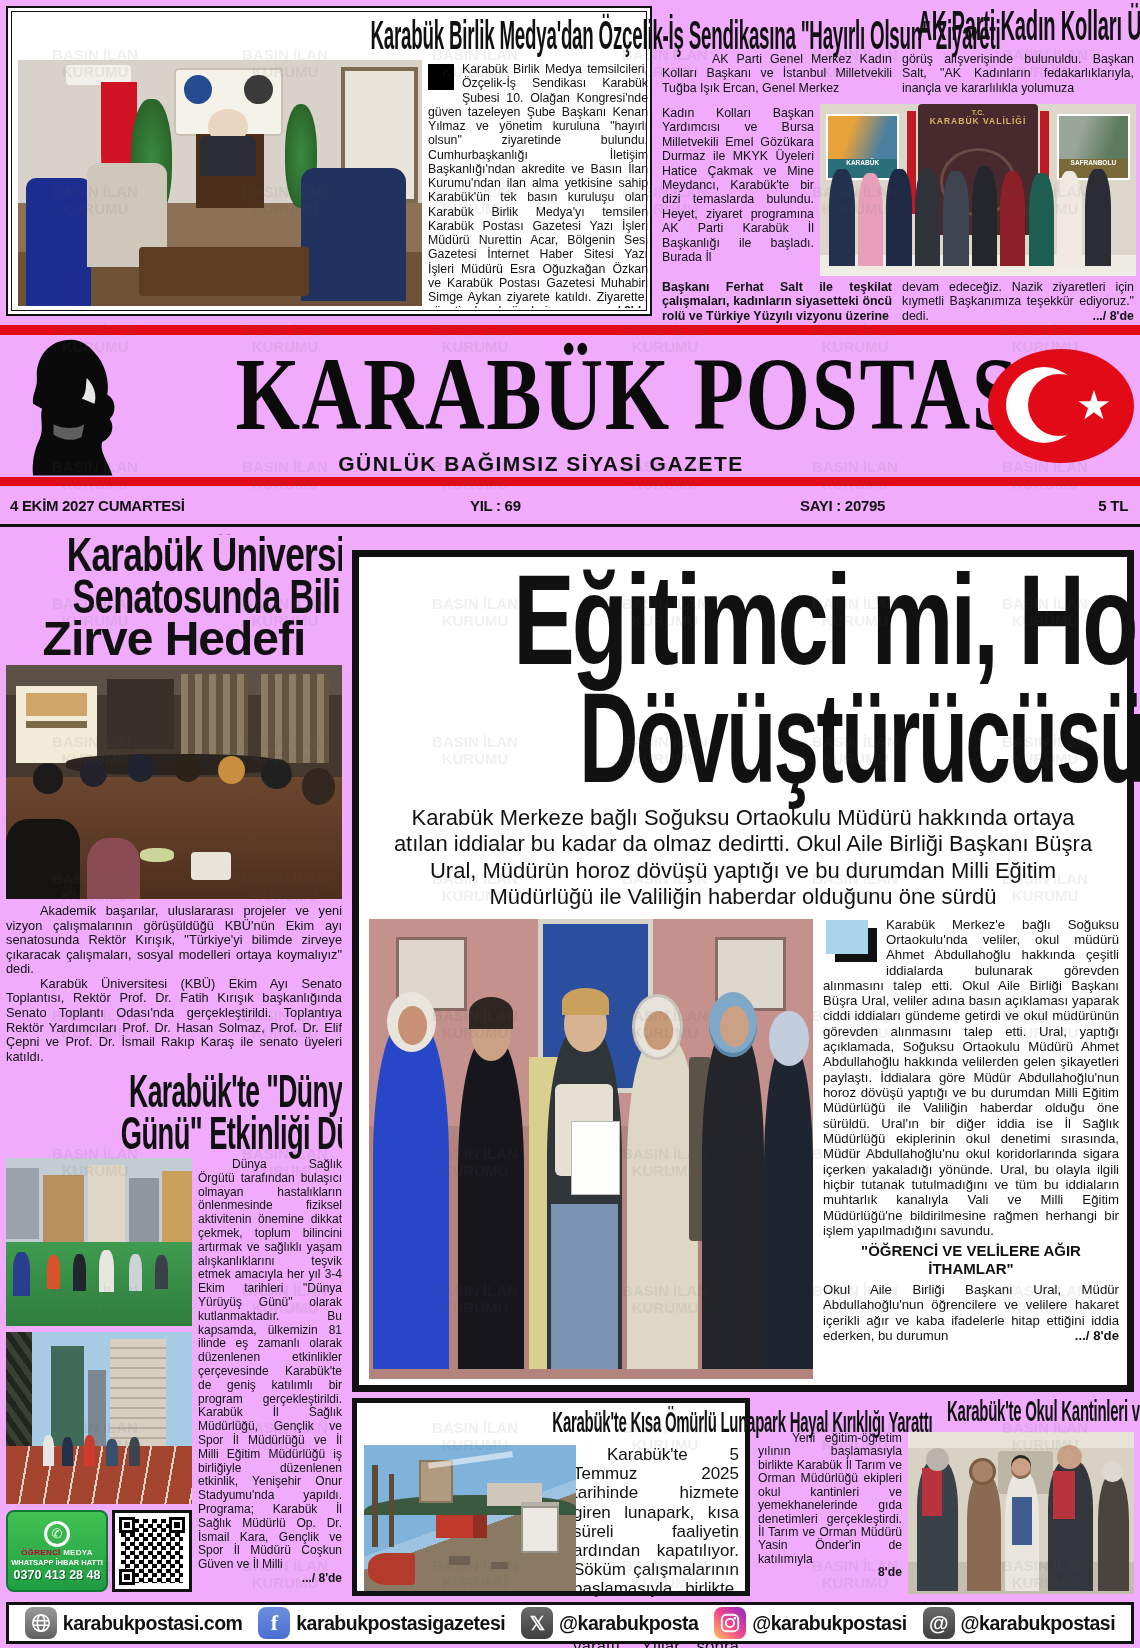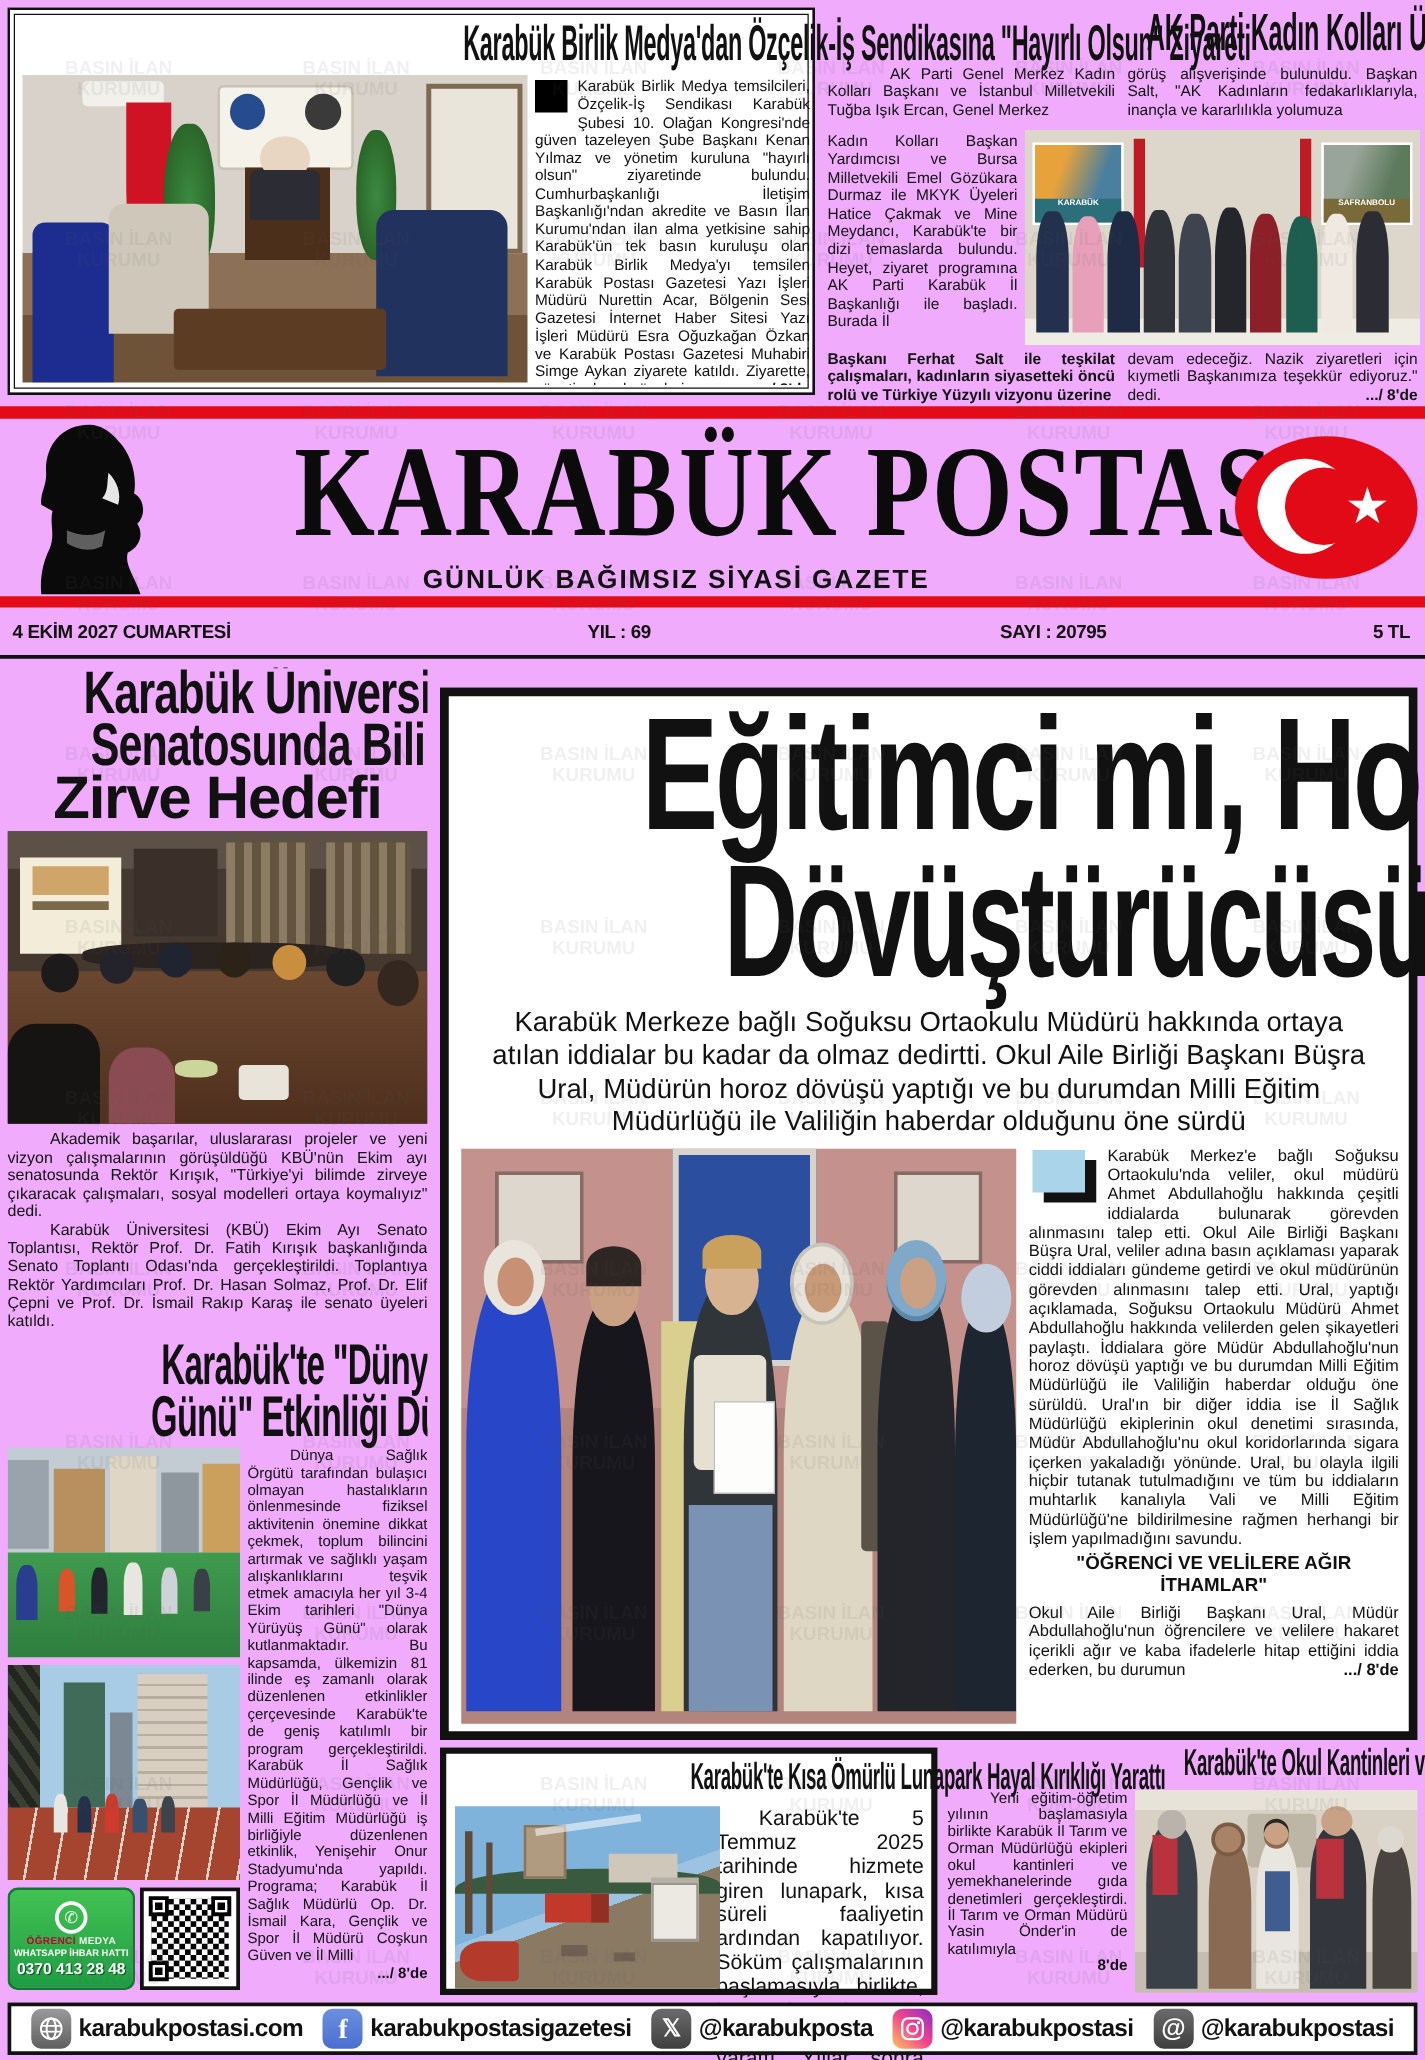--- a/index.html
+++ b/index.html
@@ -171,20 +171,25 @@
       <span class="dsq"></span><span>Karabük Birlik Medya temsilcileri, Özçelik-İş Sendikası Karabük Şubesi 10. Olağan Kongresi'nde güven tazeleyen Şube Başkanı Kenan Yılmaz ve yönetim kuruluna "hayırlı olsun" ziyaretinde bulundu. Cumhurbaşkanlığı İletişim Başkanlığı'ndan akredite ve Basın İlan Kurumu'ndan ilan alma yetkisine sahip Karabük'ün tek basın kuruluşu olan Karabük Birlik Medya'yı temsilen Karabük Postası Gazetesi Yazı İşleri Müdürü Nurettin Acar, Bölgenin Sesi Gazetesi İnternet Haber Sitesi Yazı İşleri Müdürü Esra Oğuzkağan Özkan ve Karabük Postası Gazetesi Muhabiri Simge Aykan ziyarete katıldı. Ziyarette, yönetim kurulu üyeleri</span> <b class="more">.../ 8'de</b>
     </div>
   </section>
 
   <section class="abs" style="left:660px;top:4px;width:476px;height:316px;">
     <h2 class="hl" style="font-size:42px;line-height:44px;"><span class="fit" style="transform: scaleX(0.480361);">AK Parti Kadın Kolları Üst Düzey Heyeti Karabük'te</span></h2>
     <div class="bt" style="position:absolute;left:2px;top:48px;width:230px;"><span style="display:inline-block;text-indent:50px">AK Parti Genel Merkez Kadın Kolları Başkanı ve İstanbul Milletvekili Tuğba Işık Ercan, Genel Merkez</span></div>
     <div class="bt" style="position:absolute;left:242px;top:48px;width:232px;">görüş alışverişinde bulunuldu. Başkan Salt, "AK Kadınların fedakarlıklarıyla, inançla ve kararlılıkla yolumuza</div>
     <div class="bt" style="position:absolute;left:2px;top:102px;width:152px;height:172px;overflow:hidden">Kadın Kolları Başkan Yardımcısı ve Bursa Milletvekili Emel Gözükara Durmaz ile MKYK Üyeleri Hatice Çakmak ve Mine Meydancı, Karabük'te bir dizi temaslarda bulundu. Heyet, ziyaret programına AK Parti Karabük İl Başkanlığı ile başladı. Burada İl</div>
     <div class="ph" style="position:absolute;left:160px;top:100px;width:316px;height:172px;background:#ddd7cb;">
+      <div style="left:31%;top:0;width:38%;height:76%;background:#47292e;border-radius:4px;text-align:center;color:#d9b36a;font-weight:bold">
+        <div style="position:static;font-size:7px;padding-top:5px">T.C.</div>
+        <div style="position:static;font-size:8.5px;letter-spacing:1px">KARABÜK VALİLİĞİ</div>
+        <div style="left:18%;top:34%;width:64%;height:52%;border:3px solid #6b4a45;border-radius:50%"></div>
+      </div>
       <div style="left:27.5%;top:4%;width:3%;height:60%;background:#c01b24"></div>
       <div style="left:69.5%;top:4%;width:3%;height:60%;background:#c01b24"></div>
       <div style="left:2%;top:6%;width:23%;height:38%;background:linear-gradient(110deg,#e8a23c 30%,#4a7fa0 70%);border:2px solid #fff">
         <div style="left:0;bottom:0;width:100%;height:30%;background:#2a6f7a;color:#fff;font-size:6.5px;font-weight:bold;text-align:center">KARABÜK</div>
       </div>
       <div style="left:75%;top:6%;width:23%;height:38%;background:linear-gradient(110deg,#9aa59a 30%,#5d7a5d 70%);border:2px solid #fff">
         <div style="left:0;bottom:0;width:100%;height:30%;background:#7a6a3a;color:#fff;font-size:6.5px;font-weight:bold;text-align:center">SAFRANBOLU</div>
       </div>
       <div style="left:0;bottom:0;width:100%;height:12%;background:#efece4"></div>
       <div style="left:3%;top:38%;width:8%;height:56%;background:#23314f;border-radius:40% 40% 0 0"></div>

